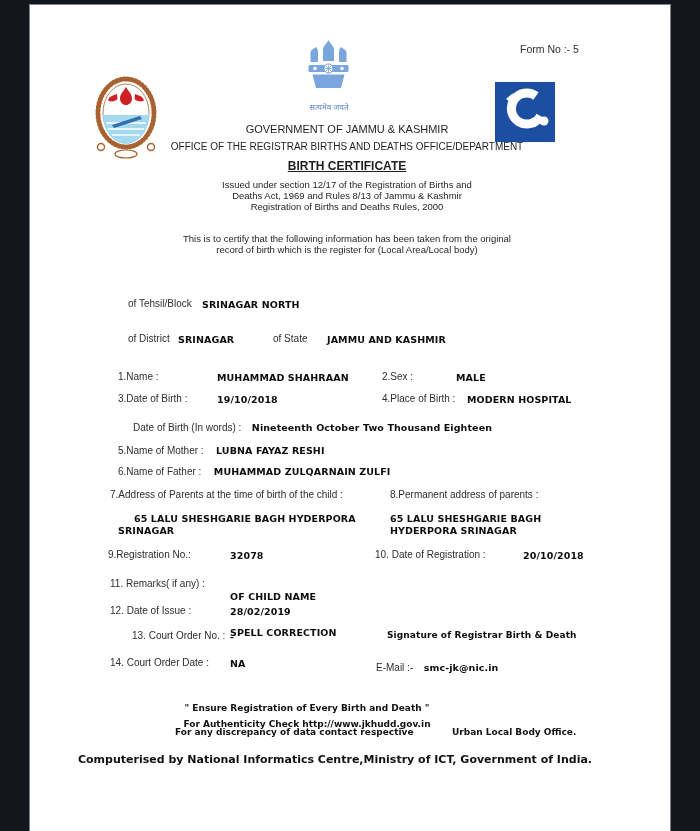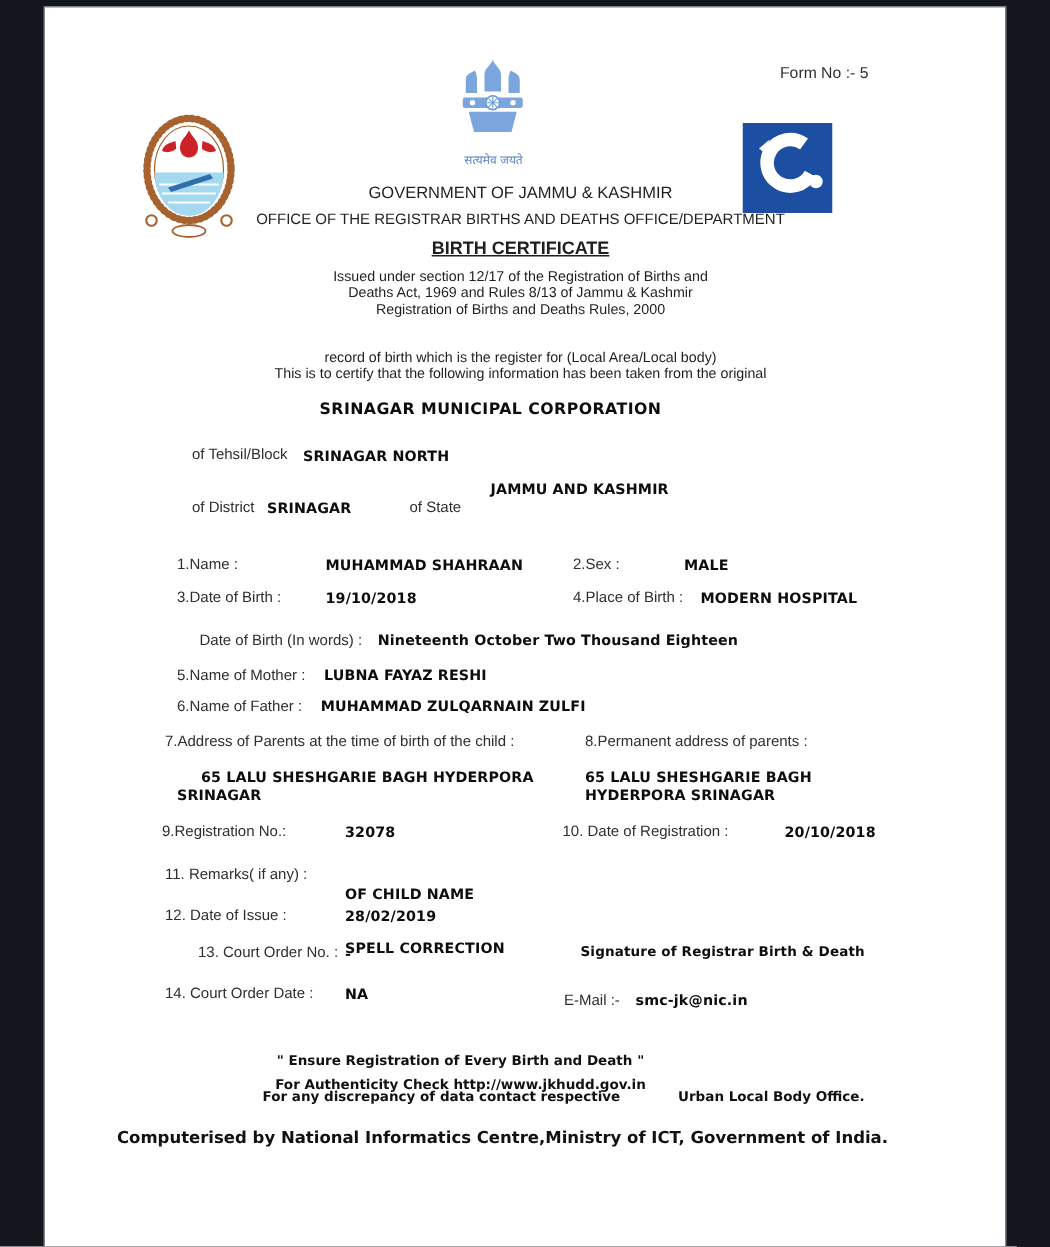--- a/index.html
+++ b/index.html
@@ -88,34 +88,31 @@
   </div>
   <div class="cwrap" style="top:151px;width:634px;">
     <span class="hdr" style="font-size:12px;font-weight:bold;text-decoration:underline;">BIRTH CERTIFICATE</span>
   </div>
   <div class="cwrap hdr" style="top:174px;width:634px;font-size:9.5px;line-height:11px;">
     <div>Issued under section 12/17 of the Registration of Births and</div>
     <div>Deaths Act, 1969 and Rules 8/13 of Jammu &amp; Kashmir</div>
     <div>Registration of Births and Deaths Rules, 2000</div>
   </div>
   <div class="cwrap hdr" style="top:228px;width:634px;font-size:9.5px;line-height:11px;">
+    <div>This is to certify that the following information has been taken from the original</div>
     <div>record of birth which is the register for (Local Area/Local body)</div>
-    <div>This is to certify that the following information has been taken from the original</div>
-  </div>
-  <div class="cwrap" style="top:258px;width:594px;">
-    <span class="val" style="font-size:10.5px;letter-spacing:.3px;">SRINAGAR MUNICIPAL CORPORATION</span>
   </div>
 
   <span class="t lbl" style="left:98px;top:293px;">of Tehsil/Block</span>
   <span class="t val" style="left:172px;top:294px;">SRINAGAR NORTH</span>
 
   <span class="t lbl" style="left:98px;top:328px;">of District</span>
   <span class="t val" style="left:148px;top:329px;">SRINAGAR</span>
   <span class="t lbl" style="left:243px;top:328px;">of State</span>
-  <span class="t val" style="left:297px;top:316px;text-align:center;">JAMMU AND KASHMIR</span>
+  <span class="t val" style="left:297px;top:329px;text-align:center;">JAMMU AND KASHMIR</span>
 
   <span class="t lbl" style="left:88px;top:366px;">1.Name :</span>
   <span class="t val" style="left:187px;top:367px;">MUHAMMAD SHAHRAAN</span>
   <span class="t lbl" style="left:352px;top:366px;">2.Sex :</span>
   <span class="t val" style="left:426px;top:367px;">MALE</span>
 
   <span class="t lbl" style="left:88px;top:388px;">3.Date of Birth :</span>
   <span class="t val" style="left:187px;top:389px;">19/10/2018</span>
   <span class="t lbl" style="left:352px;top:388px;">4.Place of Birth :</span>
   <span class="t val" style="left:437px;top:389px;">MODERN HOSPITAL</span>

